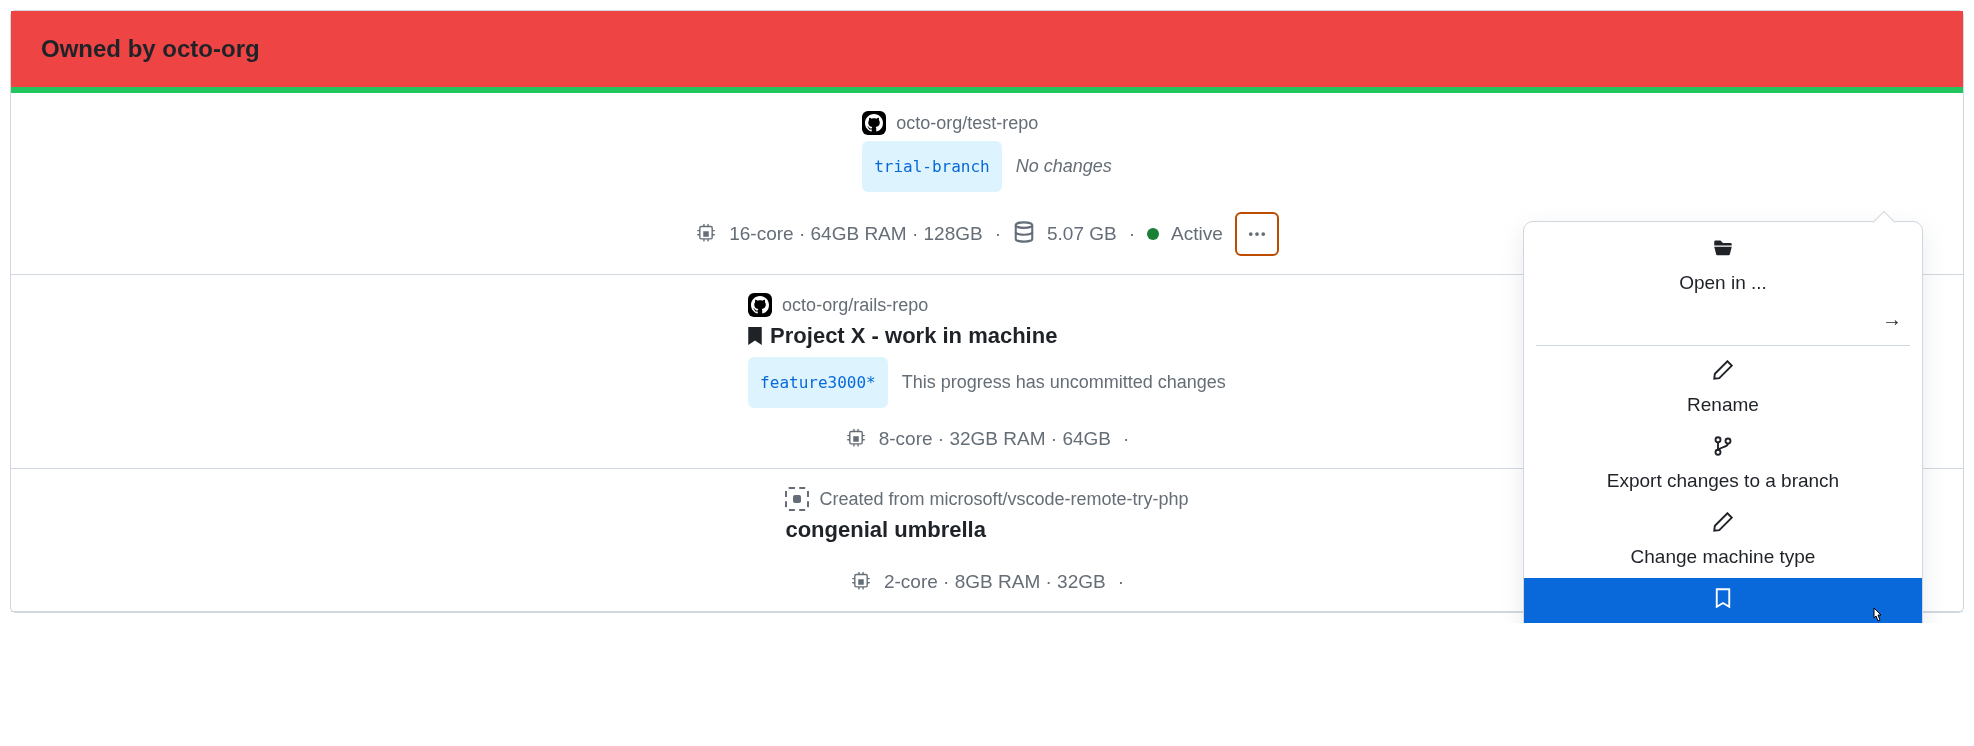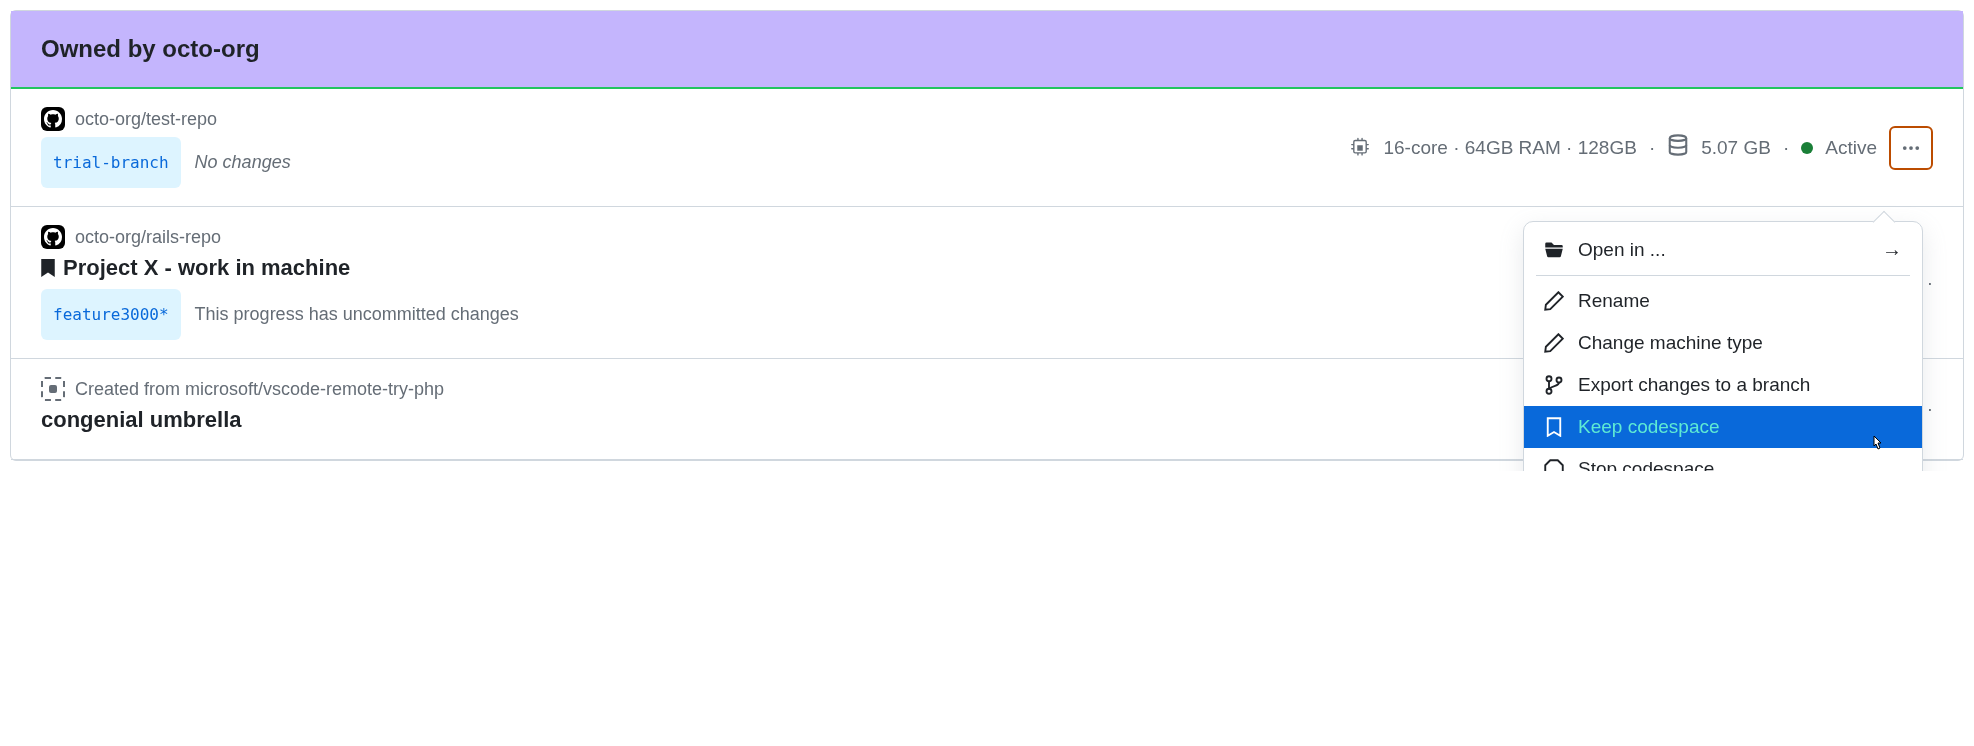--- a/index.html
+++ b/index.html
@@ -10,34 +10,35 @@
       font-size: 14px;
       padding: 10px;
     }
     .container {
       border: 1px solid #d0d7de;
       border-radius: 6px;
       overflow: visible;
       position: relative;
     }
     .header {
-      background: #c4b5fd;
+      background: #ef4444;
       padding: 24px 30px;
-      border-bottom: 2px solid #22c55e;
+      border-bottom: 6px solid #22c55e;
       font-size: 24px;
       font-weight: 600;
       color: #1f2328;
     }
     .codespace-row {
       padding: 18px 30px;
       border-bottom: 1px solid #d0d7de;
       display: flex;
       align-items: center;
       justify-content: space-between;
       gap: 20px;
+      flex-direction: column;
     }
     .codespace-row:last-child { border-bottom: none; }
     .left-col { flex: 1; min-width: 0; }
     .repo-line {
       display: flex;
       align-items: center;
       gap: 10px;
       color: #656d76;
       font-size: 18px;
       margin-bottom: 6px;
@@ -156,20 +157,21 @@
     }
     .menu-item {
       display: flex;
       align-items: center;
       gap: 14px;
       padding: 10px 20px;
       font-size: 19px;
       color: #1f2328;
       cursor: pointer;
       position: relative;
+      flex-direction: column;
     }
     .menu-item.highlighted {
       background: #0969da;
       color: #5eead4;
     }
     .menu-item.highlighted svg { fill: #fff; stroke: #fff; }
     .menu-item.danger { color: #cf222e; }
     .menu-item.danger svg { fill: #cf222e; stroke: #cf222e; }
     .menu-item svg { width: 20px; height: 20px; fill: #1f2328; flex-shrink: 0; }
     .menu-divider {
@@ -314,33 +316,33 @@
     </div>
     <div class="menu-divider"></div>
     <div class="menu-item">
       <svg viewBox="0 0 16 16">
           <path d="M11.5 1l3.5 3.5L5 14.5 1 15l.5-4L11.5 1z" fill="none" stroke="#1f2328" stroke-width="1.5"></path>
         </svg>
       <span>Rename</span>
     </div>
     <div class="menu-item">
       <svg viewBox="0 0 16 16">
-          <path d="M11.5 1l3.5 3.5L5 14.5 1 15l.5-4L11.5 1z" fill="none" stroke="#1f2328" stroke-width="1.5"></path>
-        </svg>
-      <span>Change machine type</span>
-    </div>
-    <div class="menu-item">
-      <svg viewBox="0 0 16 16">
           <circle cx="4" cy="3" r="2" fill="none" stroke="#1f2328" stroke-width="1.5"></circle>
           <circle cx="4" cy="13" r="2" fill="none" stroke="#1f2328" stroke-width="1.5"></circle>
           <circle cx="12" cy="4" r="2" fill="none" stroke="#1f2328" stroke-width="1.5"></circle>
           <path d="M4 5v6M12 6c0 3-4 2-8 5" fill="none" stroke="#1f2328" stroke-width="1.5"></path>
         </svg>
       <span>Export changes to a branch</span>
     </div>
+    <div class="menu-item">
+      <svg viewBox="0 0 16 16">
+          <path d="M11.5 1l3.5 3.5L5 14.5 1 15l.5-4L11.5 1z" fill="none" stroke="#1f2328" stroke-width="1.5"></path>
+        </svg>
+      <span>Change machine type</span>
+    </div>
     <div class="menu-item highlighted">
       <svg viewBox="0 0 16 16">
           <path d="M3 1h10v14l-5-3-5 3V1z" fill="none" stroke="#fff" stroke-width="1.5"></path>
         </svg>
       <span>Keep codespace</span>
       <span class="cursor-icon">
         <svg viewBox="0 0 24 24">
             <path d="M8 2v10l2-2 2 5 2-1-2-5h3L8 2z" fill="#fff" stroke="#000" stroke-width="1"></path>
           </svg>
       </span>

